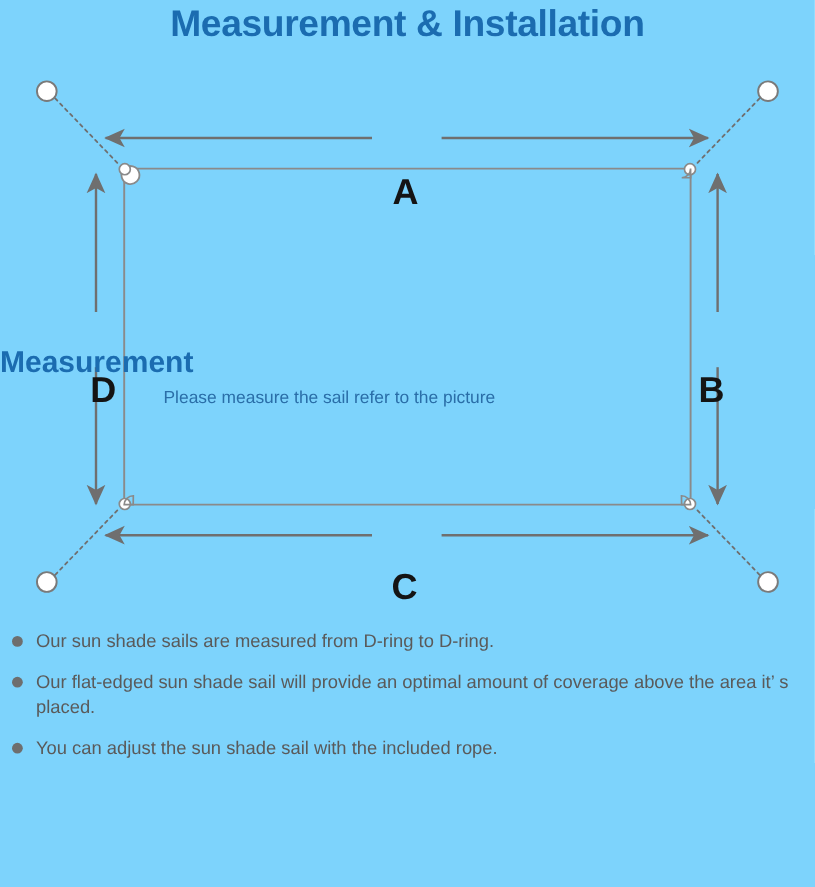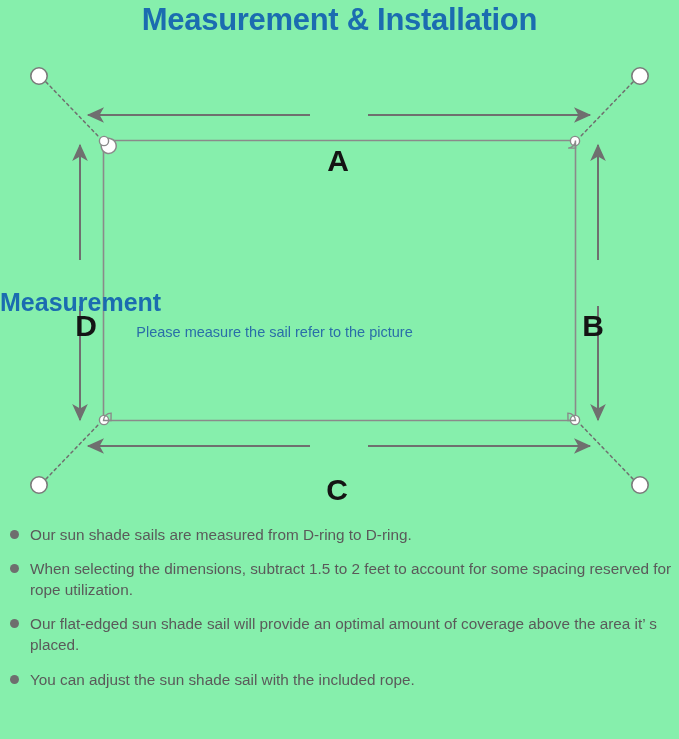--- a/index.html
+++ b/index.html
@@ -12,21 +12,21 @@
     height: 739px;
     position: relative;
     font-family: "Liberation Sans", sans-serif;
     overflow: hidden;
   }
 
   #page {
     position: relative;
     width: 679px;
     height: 739px;
-    background: #86efac;
+    background: #7dd3fc;
   }
 
   
   .page-title {
     position: absolute;
     left: 0;
     top: 2px;
     width: 679px;
     text-align: center;
     font-size: 31px;
@@ -186,24 +186,20 @@
     <div class="dim-letter dim-a">A</div>
     <div class="dim-letter dim-b">B</div>
     <div class="dim-letter dim-c">C</div>
     <div class="dim-letter dim-d">D</div>
   </div>
 
   <div class="notes">
     <div class="note-item">
       <span class="bullet"></span>
       <span class="note-text">Our sun shade sails are measured from D-ring to D-ring.</span>
-    </div>
-    <div class="note-item">
-      <span class="bullet"></span>
-      <span class="note-text">When selecting the dimensions, subtract 1.5 to 2 feet to account for some spacing reserved for rope utilization.</span>
     </div>
     <div class="note-item">
       <span class="bullet"></span>
       <span class="note-text">Our flat-edged sun shade sail will provide an optimal amount of coverage above the area it’ s placed.</span>
     </div>
     <div class="note-item">
       <span class="bullet"></span>
       <span class="note-text">You can adjust the sun shade sail with the included rope.</span>
     </div>
   </div>

